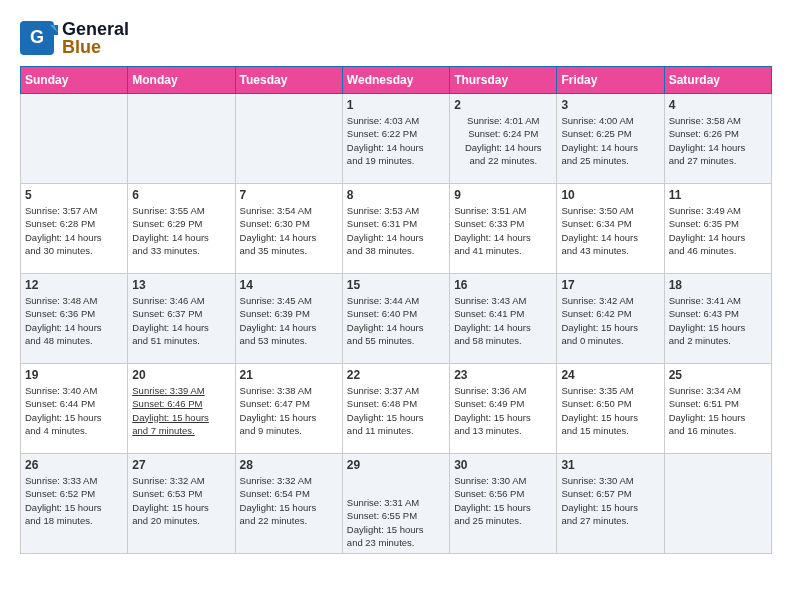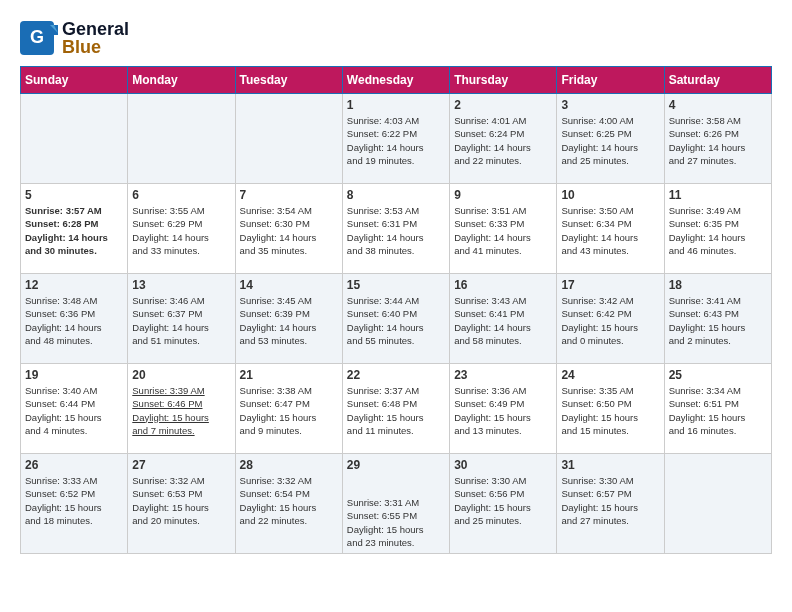--- a/index.html
+++ b/index.html
@@ -32,21 +32,21 @@
     .location {
       font-size: 15px;
       color: #333;
     }
     table {
       width: 100%;
       border-collapse: collapse;
       table-layout: fixed;
     }
     thead th {
-      background: #be185d;
+      background: #ec4899;
       color: #fff;
       font-size: 12px;
       font-weight: bold;
       padding: 6px 4px;
       text-align: left;
       border: 1px solid #1a6db5;
     }
     tbody td {
       border: 1px solid #ccc;
       vertical-align: top;
@@ -114,21 +114,21 @@
         <td></td>
         <td>
           <span class="day-num">1</span>
           <div class="day-info" style="white-space: pre-line;">Sunrise: 4:03 AM
 Sunset: 6:22 PM
 Daylight: 14 hours
 and 19 minutes.</div>
         </td>
         <td>
           <span class="day-num">2</span>
-          <div class="day-info" style="white-space: pre-line;">Sunrise: 4:01 AM
+          <div class="day-info" style="white-space: pre-line; text-align: center;">Sunrise: 4:01 AM
 Sunset: 6:24 PM
 Daylight: 14 hours
 and 22 minutes.</div>
         </td>
         <td>
           <span class="day-num">3</span>
           <div class="day-info" style="white-space: pre-line;">Sunrise: 4:00 AM
 Sunset: 6:25 PM
 Daylight: 14 hours
 and 25 minutes.</div>
@@ -137,21 +137,21 @@
           <span class="day-num">4</span>
           <div class="day-info" style="white-space: pre-line;">Sunrise: 3:58 AM
 Sunset: 6:26 PM
 Daylight: 14 hours
 and 27 minutes.</div>
         </td>
       </tr>
       <tr>
         <td>
           <span class="day-num">5</span>
-          <div class="day-info" style="white-space: pre-line; font-weight: bold;">Sunrise: 3:57 AM
+          <div class="day-info" style="white-space: pre-line;">Sunrise: 3:57 AM
 Sunset: 6:28 PM
 Daylight: 14 hours
 and 30 minutes.</div>
         </td>
         <td>
           <span class="day-num">6</span>
           <div class="day-info" style="white-space: pre-line;">Sunrise: 3:55 AM
 Sunset: 6:29 PM
 Daylight: 14 hours
 and 33 minutes.</div>

